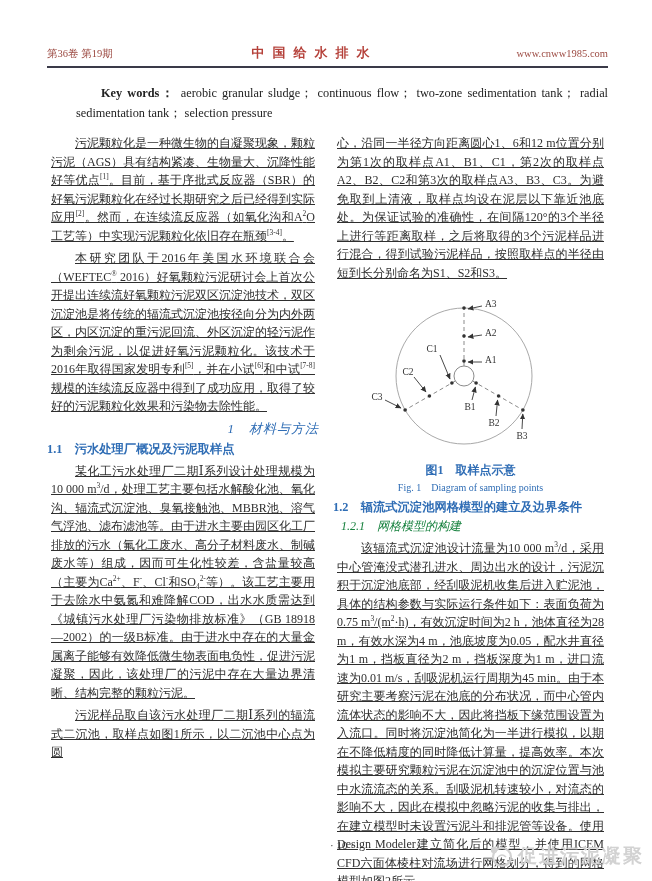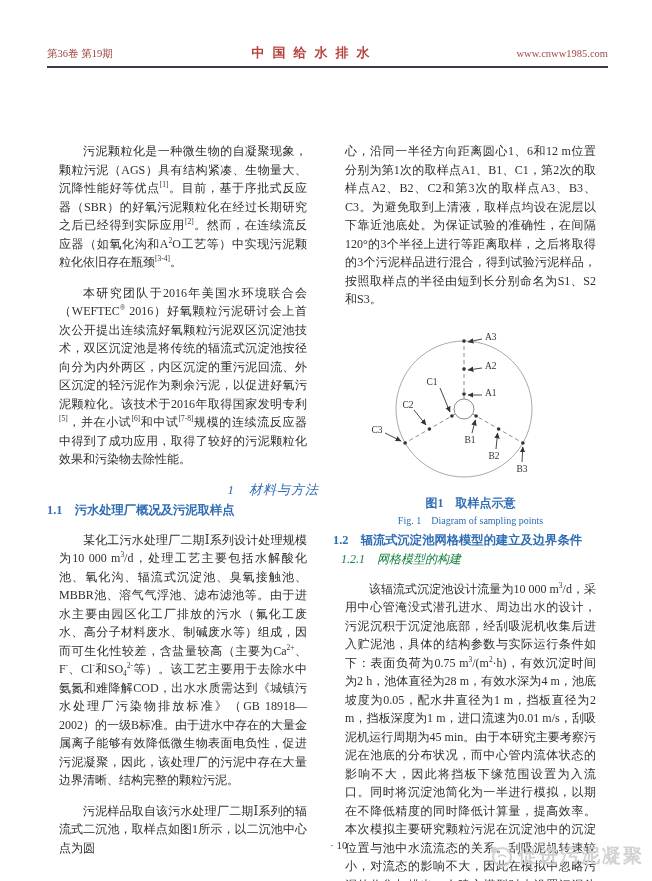--- a/index.html
+++ b/index.html
@@ -34,22 +34,23 @@
   }
   .kw-label{font-weight:bold;}
   
   .columns{
     position:absolute;top:130px;left:47px;width:561px;
     display:flex;gap:14px;
   }
   .col{width:272px;}
   .col.right{width:275px;}
   .para{
-    margin:12px;font-size:12px;line-height:18.5px;text-align:justify;
+    margin:4px;font-size:12px;line-height:18.5px;text-align:justify;
     color:#2f2f2f;
+    text-decoration:underline;
   }
   .indent{text-indent:2em;}
   sup,sub{font-size:0.62em;line-height:0;}
   .h-kai{
     margin:3px 0 2px;font-size:13px;font-weight:normal;font-style:italic;
     color:#2f6db5;letter-spacing:1px;text-align:right;
   }
   .h-bold{
     margin:3px 0 2px;font-size:12.3px;font-weight:bold;font-style:normal;
     color:#2f6db5;
@@ -81,20 +82,24 @@
 
 <div class="page">
 
   <header class="page-header">
     <span>第36卷  第19期</span>
     <span class="journal">中国给水排水</span>
     <span>www.cnww1985.com</span>
   </header>
   <div class="header-rule"></div>
 
+  <div class="keywords">
+    <span class="kw-label">Key words：</span>
+    <span>aerobic granular sludge；  continuous flow；  two-zone sedimentation tank；  radial sedimentation tank；  selection pressure</span>
+  </div>
 
   <div class="columns">
 
     <div class="col left">
       <p class="para indent">污泥颗粒化是一种微生物的自凝聚现象，颗粒污泥（AGS）具有结构紧凑、生物量大、沉降性能好等优点<sup>[1]</sup>。目前，基于序批式反应器（SBR）的好氧污泥颗粒化在经过长期研究之后已经得到实际应用<sup>[2]</sup>。然而，在连续流反应器（如氧化沟和A<sup>2</sup>O工艺等）中实现污泥颗粒化依旧存在瓶颈<sup>[3-4]</sup>。</p>
       <p class="para indent">本研究团队于2016年美国水环境联合会（WEFTEC<sup>®</sup> 2016）好氧颗粒污泥研讨会上首次公开提出连续流好氧颗粒污泥双区沉淀池技术，双区沉淀池是将传统的辐流式沉淀池按径向分为内外两区，内区沉淀的重污泥回流、外区沉淀的轻污泥作为剩余污泥，以促进好氧污泥颗粒化。该技术于2016年取得国家发明专利<sup>[5]</sup>，并在小试<sup>[6]</sup>和中试<sup>[7-8]</sup>规模的连续流反应器中得到了成功应用，取得了较好的污泥颗粒化效果和污染物去除性能。</p>
       <h2 class="h-kai">1　材料与方法</h2>
       <h3 class="h-bold">1.1　污水处理厂概况及污泥取样点</h3>
       <p class="para indent">某化工污水处理厂二期Ⅰ系列设计处理规模为10 000 m<sup>3</sup>/d，处理工艺主要包括水解酸化池、氧化沟、辐流式沉淀池、臭氧接触池、MBBR池、溶气气浮池、滤布滤池等。由于进水主要由园区化工厂排放的污水（氟化工废水、高分子材料废水、制碱废水等）组成，因而可生化性较差，含盐量较高（主要为Ca<sup>2+</sup>、F<sup>-</sup>、Cl<sup>-</sup>和SO<sub>4</sub><sup>2-</sup>等）。该工艺主要用于去除水中氨氮和难降解COD，出水水质需达到《城镇污水处理厂污染物排放标准》（GB 18918—2002）的一级B标准。由于进水中存在的大量金属离子能够有效降低微生物表面电负性，促进污泥凝聚，因此，该处理厂的污泥中存在大量边界清晰、结构完整的颗粒污泥。</p>
       <p class="para indent">污泥样品取自该污水处理厂二期Ⅰ系列的辐流式二沉池，取样点如图1所示，以二沉池中心点为圆</p>

